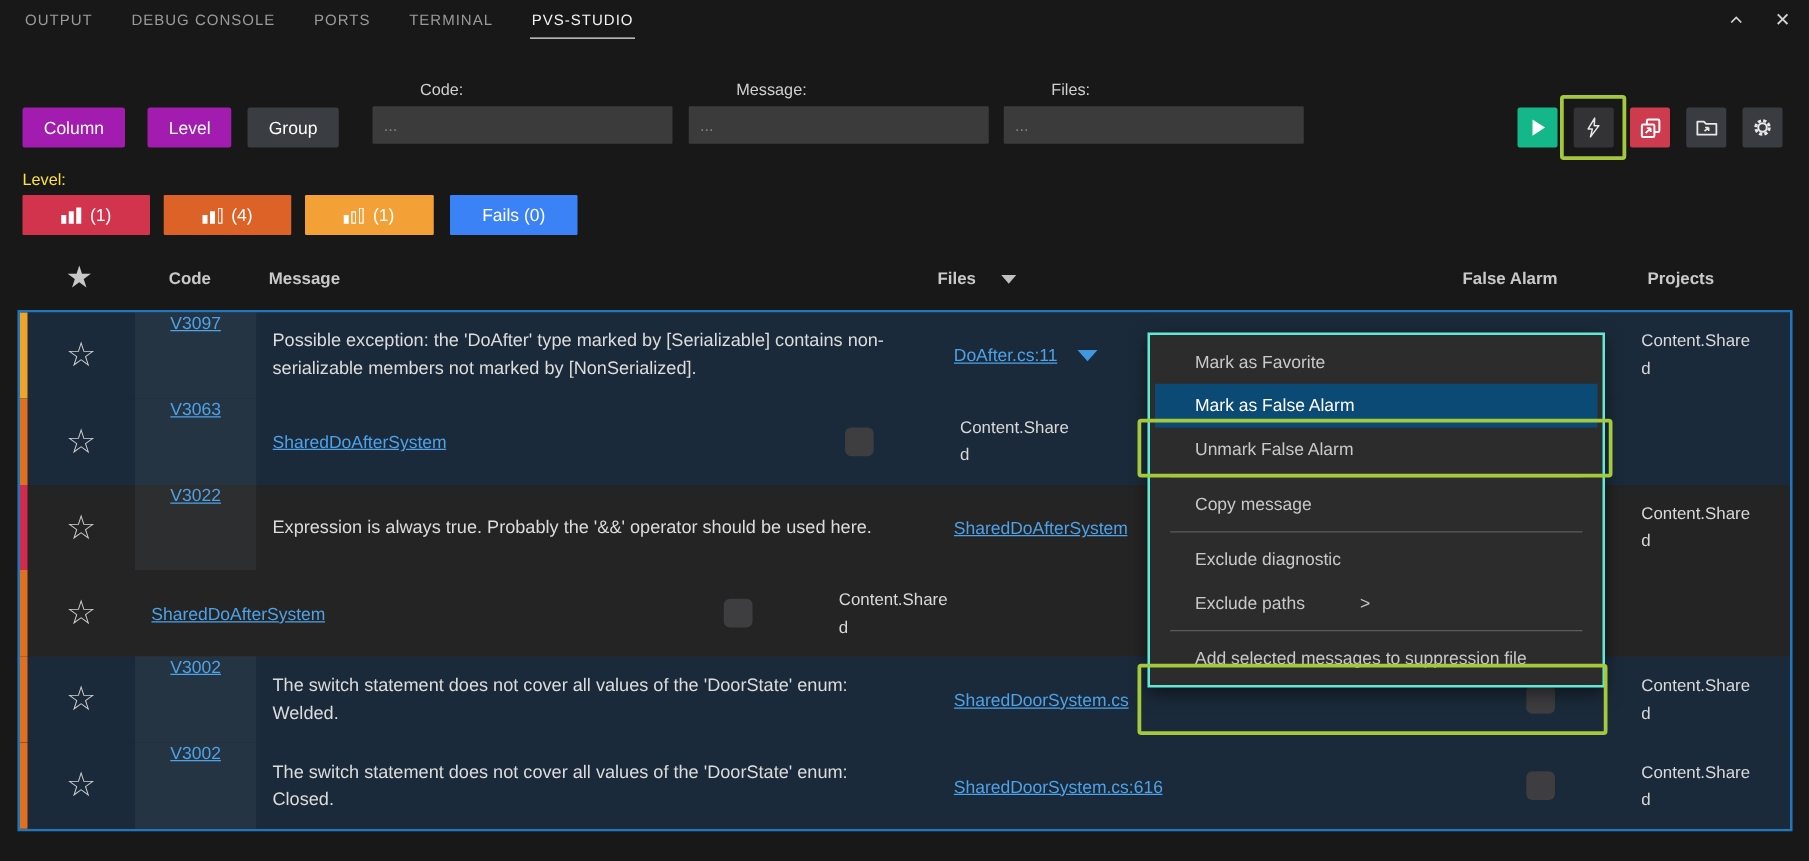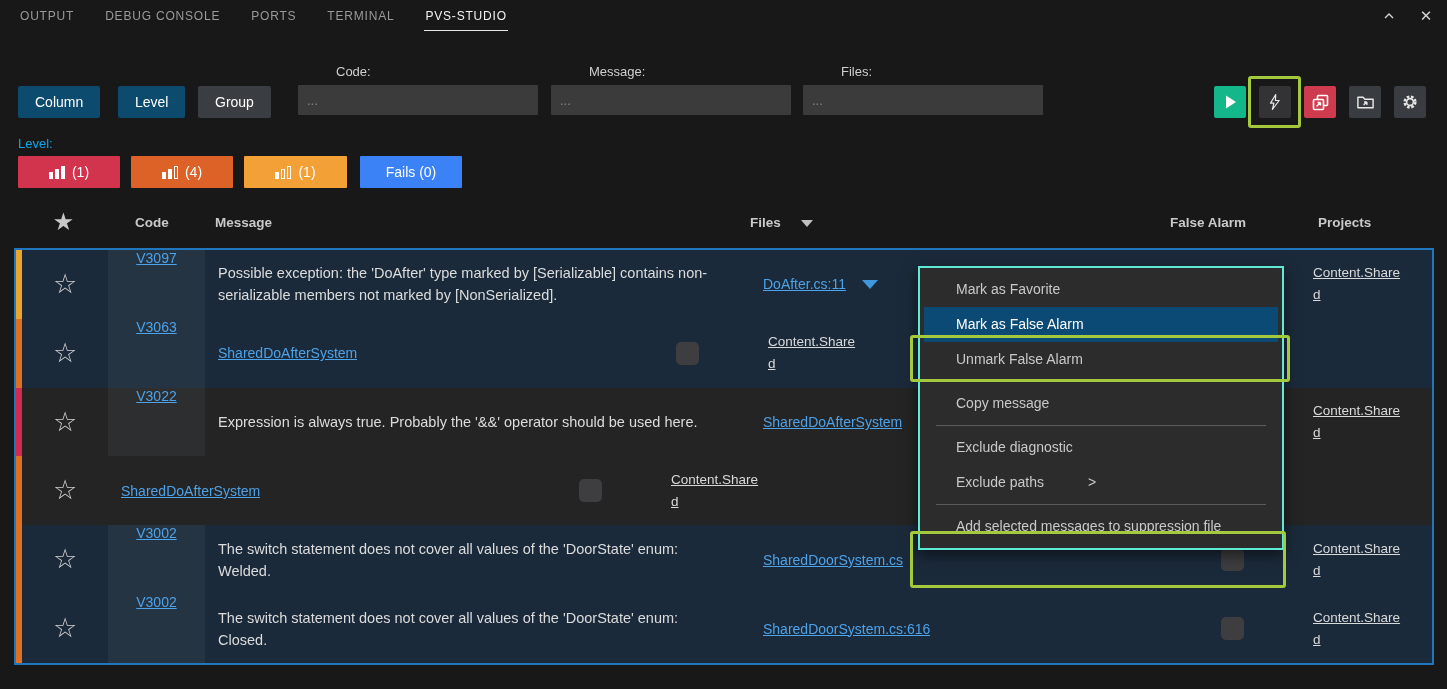--- a/index.html
+++ b/index.html
@@ -17,34 +17,34 @@
     display:flex; align-items:center; gap:29px; padding-left:19px; }
   .tab { font-size:12px; letter-spacing:.8px; color:#9a9a9a; cursor:pointer;
     padding:4px 1px 7px 1px; border-bottom:1.5px solid transparent; white-space:nowrap; }
   .tab.active { color:#f2f2f2; border-bottom-color:#e7e7e7; }
   .win-controls { position:absolute; top:7px; right:12px; display:flex; gap:19px; align-items:center; }
   .win-controls .wc { color:#d4d4d4; width:18px; height:18px; display:flex; align-items:center; justify-content:center; cursor:pointer; font-size:15px; }
 
   
   .btn { position:absolute; top:86px; height:32px; display:inline-flex; align-items:center;
     justify-content:center; padding:0 17px; font-size:14px; color:#fff; border:none; cursor:pointer; border-radius:2px; }
-  .btn.primary { background:#0c4a6e; }
+  .btn.primary { background:#a21caf; }
   .btn.secondary { background:#3a3d41; }
 
   .filter { position:absolute; top:64px; width:240px; }
   .filter label { display:block; font-size:13px; color:#cfcfcf; margin-bottom:6px;margin-left:38px; }
   .filter input { width:240px; height:30px; background:#3b3b3b; border:none; color:#cccccc;
     font-size:13px; padding:0 9px; font-family:"Liberation Sans",sans-serif; border-radius:1px; }
   .filter input::placeholder { color:#848484; }
 
   .iconbtn { position:absolute; top:86px; width:32px; height:32px; border-radius:2px;
     display:flex; align-items:center; justify-content:center; cursor:pointer; }
 
   
-  .level-label { position:absolute; left:18px; top:136px; font-size:13px; color:#0ea5e9; }
+  .level-label { position:absolute; left:18px; top:136px; font-size:13px; color:#fde047; }
   .badge { position:absolute; top:156px; height:32px; width:102px; display:flex;
     align-items:center; justify-content:center; gap:7px; color:#fff; font-size:14px; cursor:pointer; border-radius:1px; }
   .bars { display:flex; align-items:flex-end; gap:2px; height:14px; }
   .bars i { display:block; width:4px; }
   .bars i.f { background:#ffffff; }
   .bars i.o { box-shadow:inset 0 0 0 1px #fff; }
   .bars i:nth-child(1){ height:7px; } .bars i:nth-child(2){ height:10px; } .bars i:nth-child(3){ height:13px; }
 
   
   .thead { position:absolute; top:200px; left:0; right:0; height:48px; font-size:13.5px; font-weight:bold; color:#c9c9c9; }
@@ -62,21 +62,21 @@
   .c-star { width:86px; flex:none; display:flex; align-items:center; justify-content:center; }
   .c-star .st { font-size:27px; color:#cfcfcf; cursor:pointer; line-height:1; }
   .c-code { width:97px; flex:none; display:flex; justify-content:center;
     background:rgba(140,150,160,0.09); }
   .c-msg { width:545px; flex:none; display:flex; align-items:center; padding:6px 24px 6px 13px;
     font-size:14.5px; color:#dcdcdc; line-height:22px; }
   .c-files { width:415px; flex:none; display:flex; align-items:center; padding-left:13px; }
   .c-fa { width:135px; flex:none; display:flex; align-items:center; justify-content:center; }
   .c-proj { flex:1; display:flex; align-items:center; padding-left:13px; font-size:13.5px;
     color:#d9d9d9; line-height:22px; }
-  .c-proj span { display:block; width:92px; word-break:break-all;text-decoration:underline; }
+  .c-proj span { display:block; width:92px; word-break:break-all; }
   a.lnk { color:#4da2e8; text-decoration:underline; font-size:14px; cursor:pointer; white-space:nowrap; overflow:hidden; }
   .file-caret { display:inline-block; width:0; height:0; border-left:8px solid transparent;
     border-right:8px solid transparent; border-top:9px solid #3f97dd; margin-left:16px; cursor:pointer; }
   .checkbox { width:23px; height:23px; background:#3e3e40; border-radius:5px; cursor:pointer; }
 
   
   .ctxmenu { position:absolute; left:918px; top:266px; width:366px; background:#2c2c2d;
     border:2px solid #5eead4; box-shadow:0 5px 14px rgba(0,0,0,.55); padding:4px 4px; z-index:10; }
   .mi { height:35px; line-height:35px; padding-left:32px; font-size:14px; color:#c9c9c9; cursor:pointer; white-space:nowrap; }
   .mi.sel { background:#0a4a74; color:#ffffff; }

